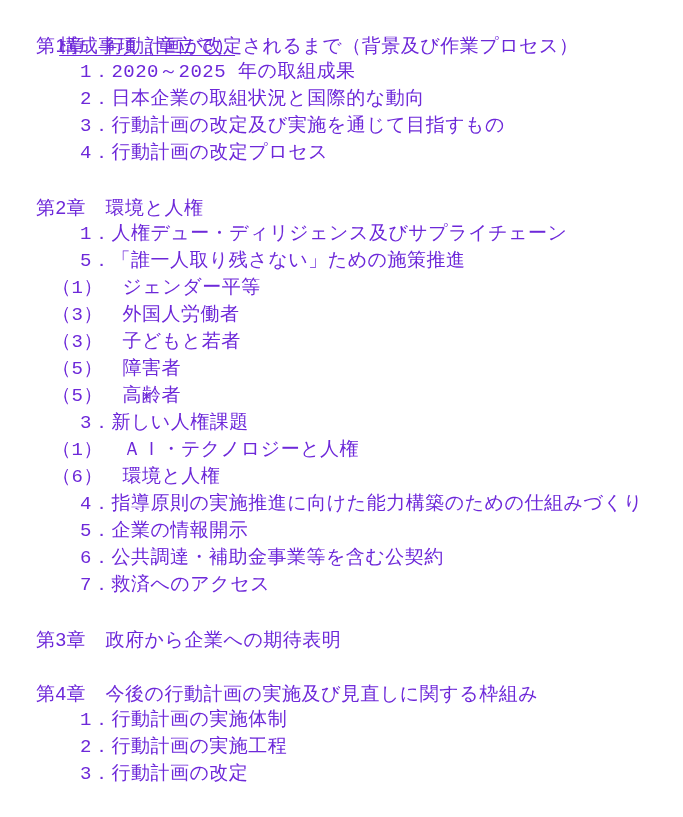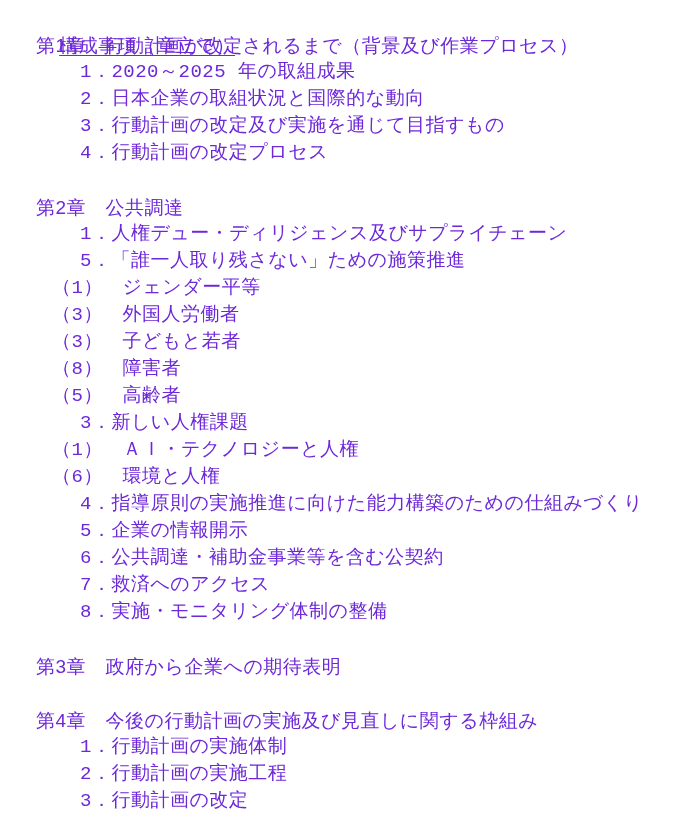--- a/index.html
+++ b/index.html
@@ -52,35 +52,34 @@
 <div class="page">
   <div class="line title-line">
     <span class="u">構成事項（章立て）</span>
   </div>
   <div id="toc">
       <div class="line chapter">第1章　行動計画が改定されるまで（背景及び作業プロセス）</div>
       <div class="line item">1．2020～2025 年の取組成果</div>
       <div class="line item">2．日本企業の取組状況と国際的な動向</div>
       <div class="line item">3．行動計画の改定及び実施を通じて目指すもの</div>
       <div class="line item">4．行動計画の改定プロセス</div>
-      <div class="line chapter gap-before">第2章　公共調達</div>
+      <div class="line chapter gap-before">第2章　環境と人権</div>
       <div class="line item">1．人権デュー・ディリジェンス及びサプライチェーン</div>
       <div class="line item">5．「誰一人取り残さない」ための施策推進</div>
       <div class="line item sub">（1）　ジェンダー平等</div>
       <div class="line item sub">（3）　外国人労働者</div>
       <div class="line item sub">（3）　子どもと若者</div>
-      <div class="line item sub">（8）　障害者</div>
+      <div class="line item sub">（5）　障害者</div>
       <div class="line item sub">（5）　高齢者</div>
       <div class="line item">3．新しい人権課題</div>
       <div class="line item sub">（1）　ＡＩ・テクノロジーと人権</div>
       <div class="line item sub">（6）　環境と人権</div>
       <div class="line item">4．指導原則の実施推進に向けた能力構築のための仕組みづくり</div>
       <div class="line item">5．企業の情報開示</div>
       <div class="line item">6．公共調達・補助金事業等を含む公契約</div>
       <div class="line item">7．救済へのアクセス</div>
-      <div class="line item">8．実施・モニタリング体制の整備</div>
       <div class="line chapter gap-before">第3章　政府から企業への期待表明</div>
       <div class="line chapter gap-before">第4章　今後の行動計画の実施及び見直しに関する枠組み</div>
       <div class="line item">1．行動計画の実施体制</div>
       <div class="line item">2．行動計画の実施工程</div>
       <div class="line item">3．行動計画の改定</div>
     </div>
 </div>
 
 </body></html>

